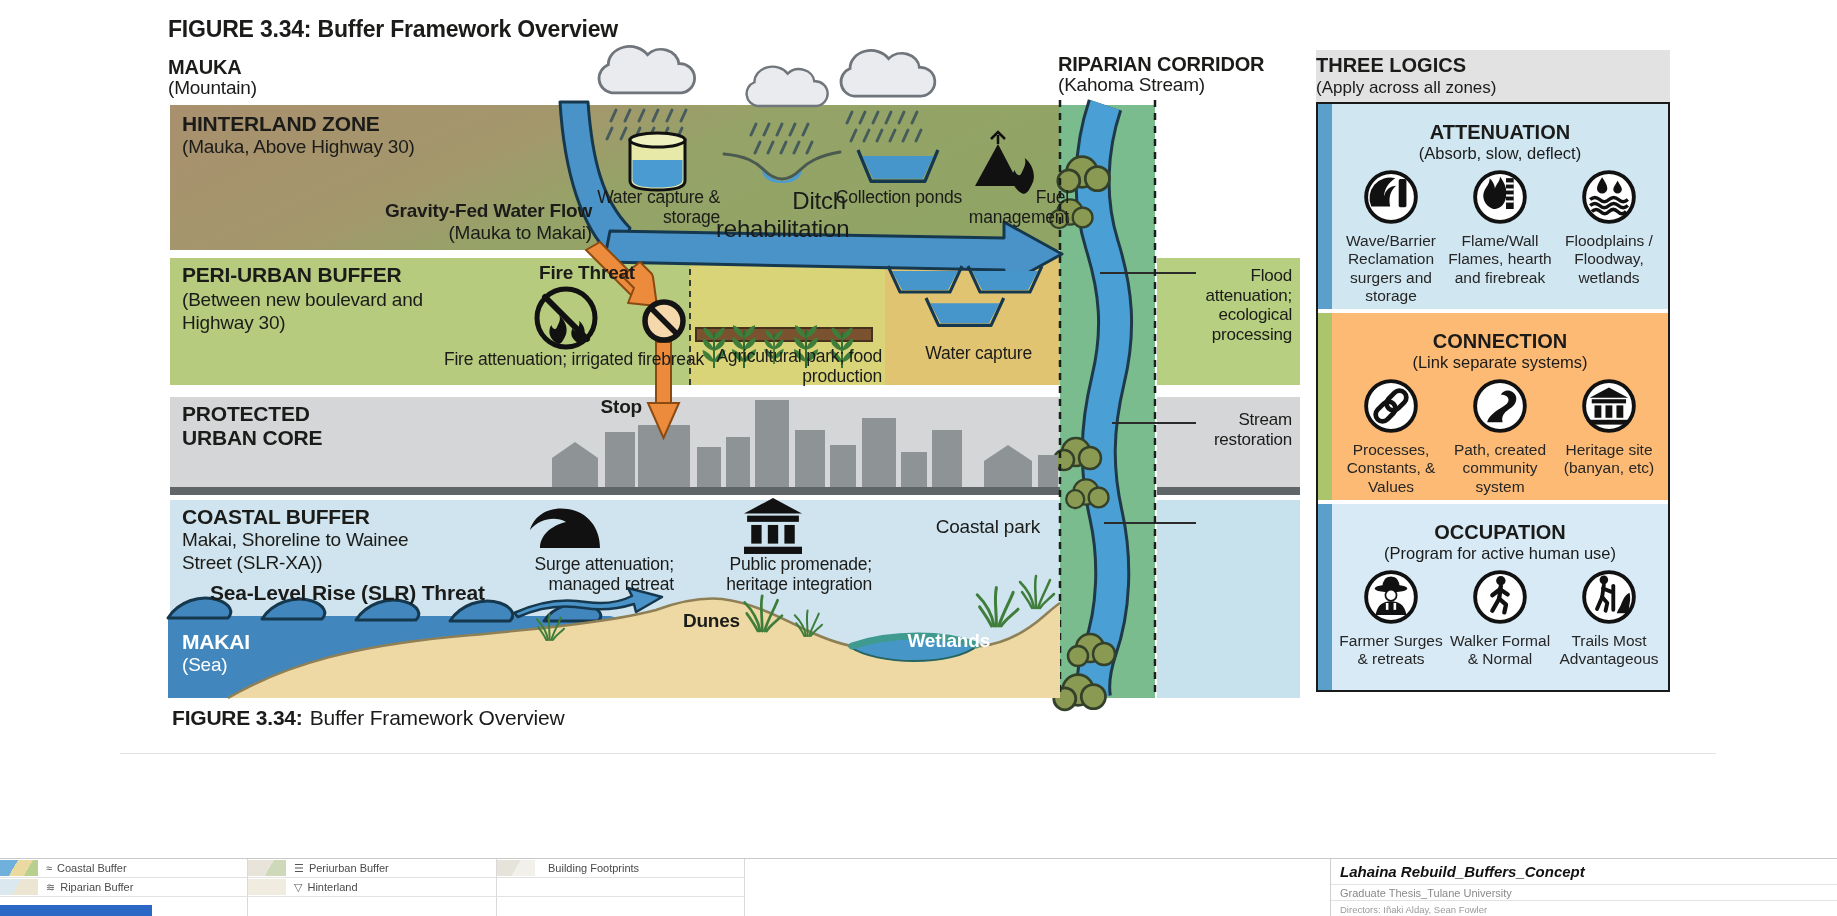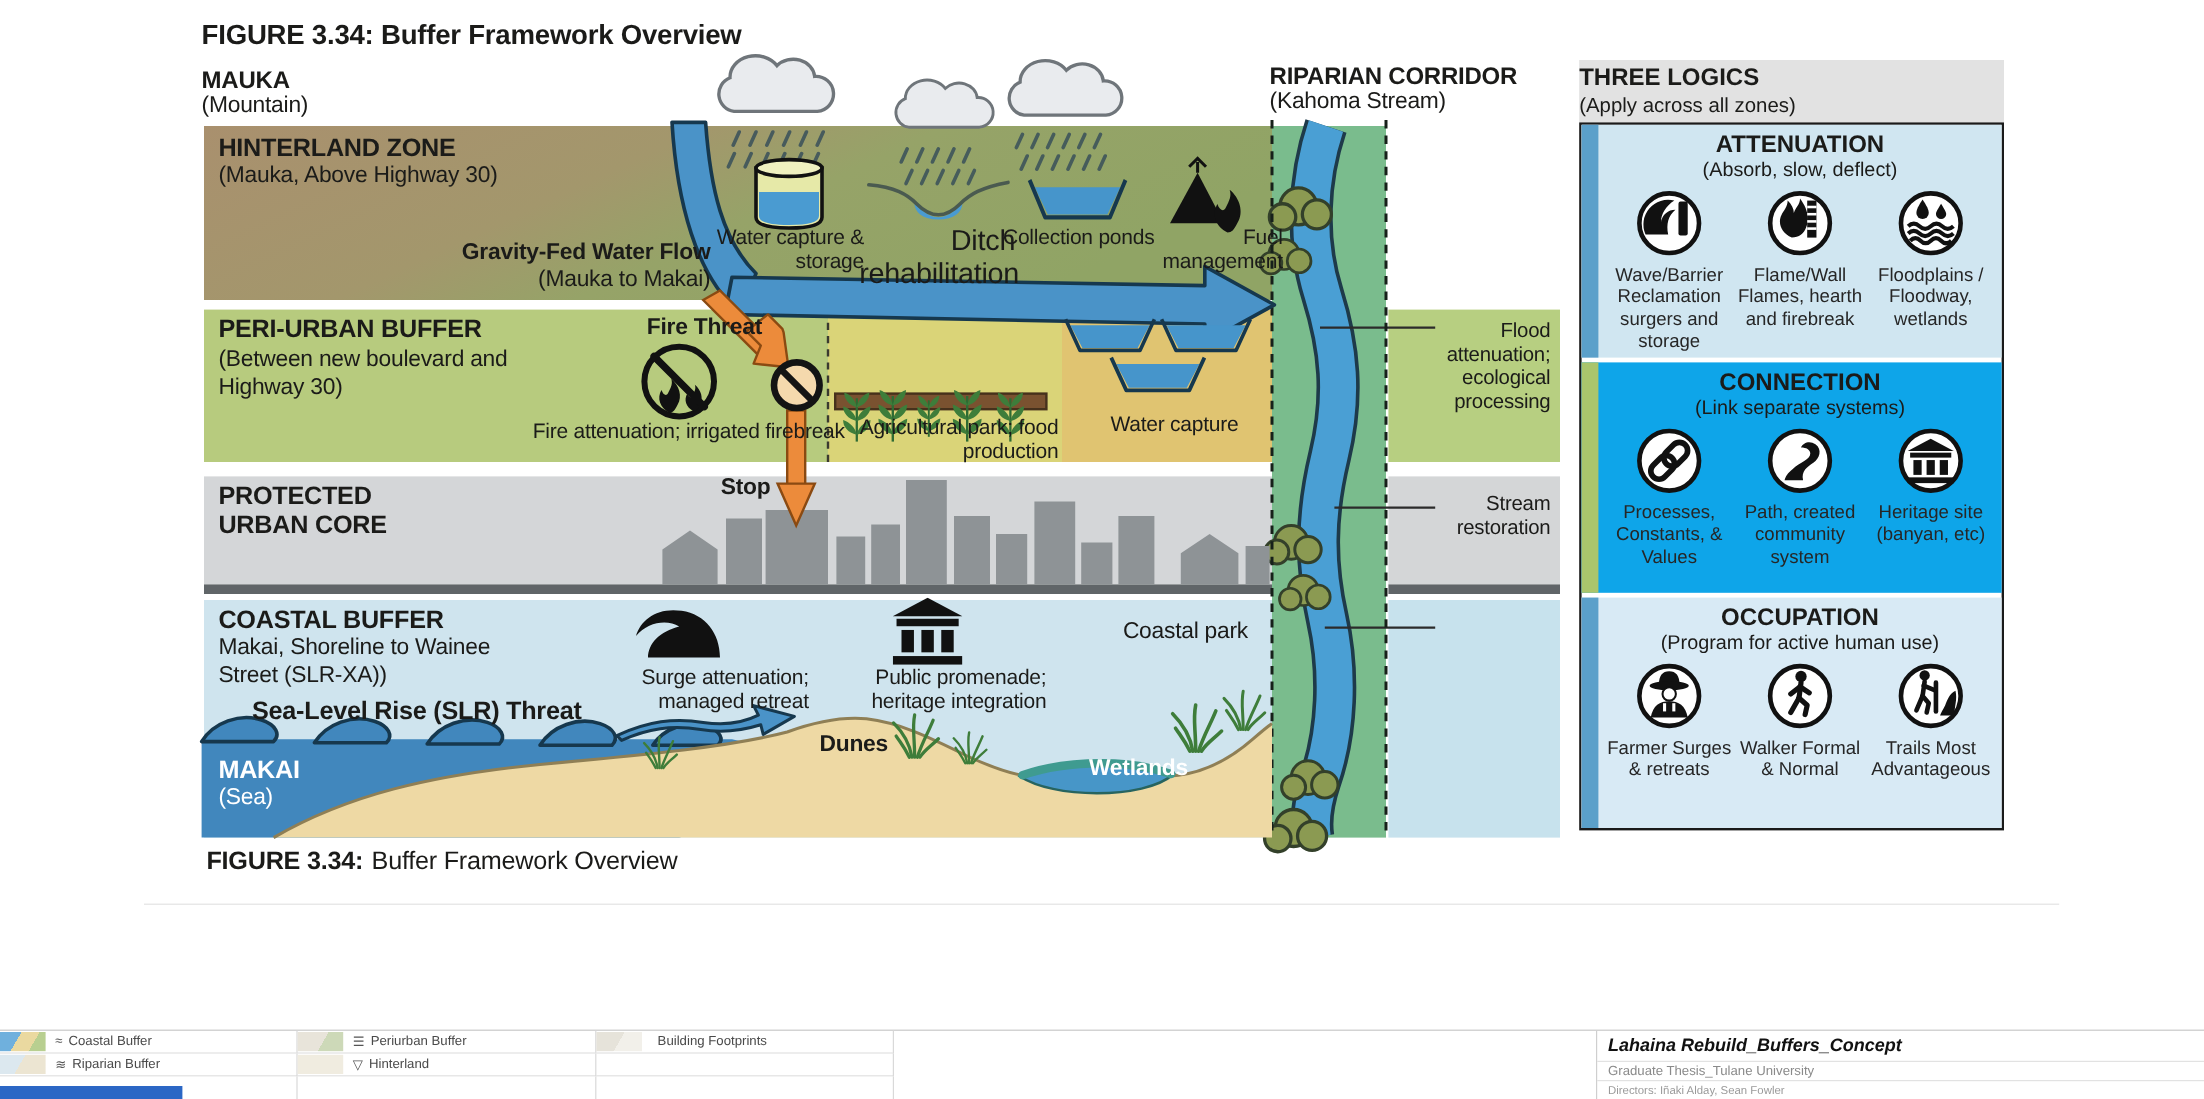--- a/index.html
+++ b/index.html
@@ -12,24 +12,24 @@
   .r{text-align:right}
   .w{color:#fff}
   .icon-abs{position:absolute}
   
   .logics{position:absolute;left:1316px;top:50px;width:354px;height:646px}
   .lg-head{height:52px;background:#e2e2e2;padding-top:4px;box-sizing:border-box}
   .lg-title{font-size:20px;font-weight:800}
   .lg-sub{font-size:17px;margin-top:1px}
   .lg-body{height:590px;border:2.5px solid #1a1a1a;box-sizing:border-box;
            display:flex;flex-direction:column;gap:4px;background:#fff}
-  .sec{flex:1;position:relative;padding:6px 6px 4px 20px;box-sizing:border-box}
+  .sec{flex:1;position:relative;padding:17px 6px 4px 20px;box-sizing:border-box}
   .sec .strip{position:absolute;left:0;top:0;bottom:0;width:14px}
   .sec-att{background:#d0e6f1}.sec-att .strip{background:#5ba0ca}
-  .sec-conn{background:#0ea5e9}.sec-conn .strip{background:#aac56c}
+  .sec-conn{background:#fdba74}.sec-conn .strip{background:#aac56c}
   .sec-occ{background:#d8eaf5}.sec-occ .strip{background:#5ba0ca}
   .sec-title{text-align:center;font-size:20px;font-weight:800}
   .sec-sub{text-align:center;font-size:16.5px;margin-bottom:4px}
   .cols{display:flex;justify-content:space-between}
   .lcol{width:106px;display:flex;flex-direction:column;align-items:center}
   .lcol svg{width:60px;height:60px}
   .lcol .llabel{font-size:15.5px;line-height:1.18;text-align:center;margin-top:5px;color:#262626}
   
   .sheetbar{position:absolute;left:0;top:858px;width:1837px;height:58px;border-top:1.5px solid #c9c9c9;box-sizing:border-box;background:#fff}
   .lcell{position:absolute;box-sizing:border-box;border-right:1px solid #d9d9d9;border-bottom:1px solid #e2e2e2;

